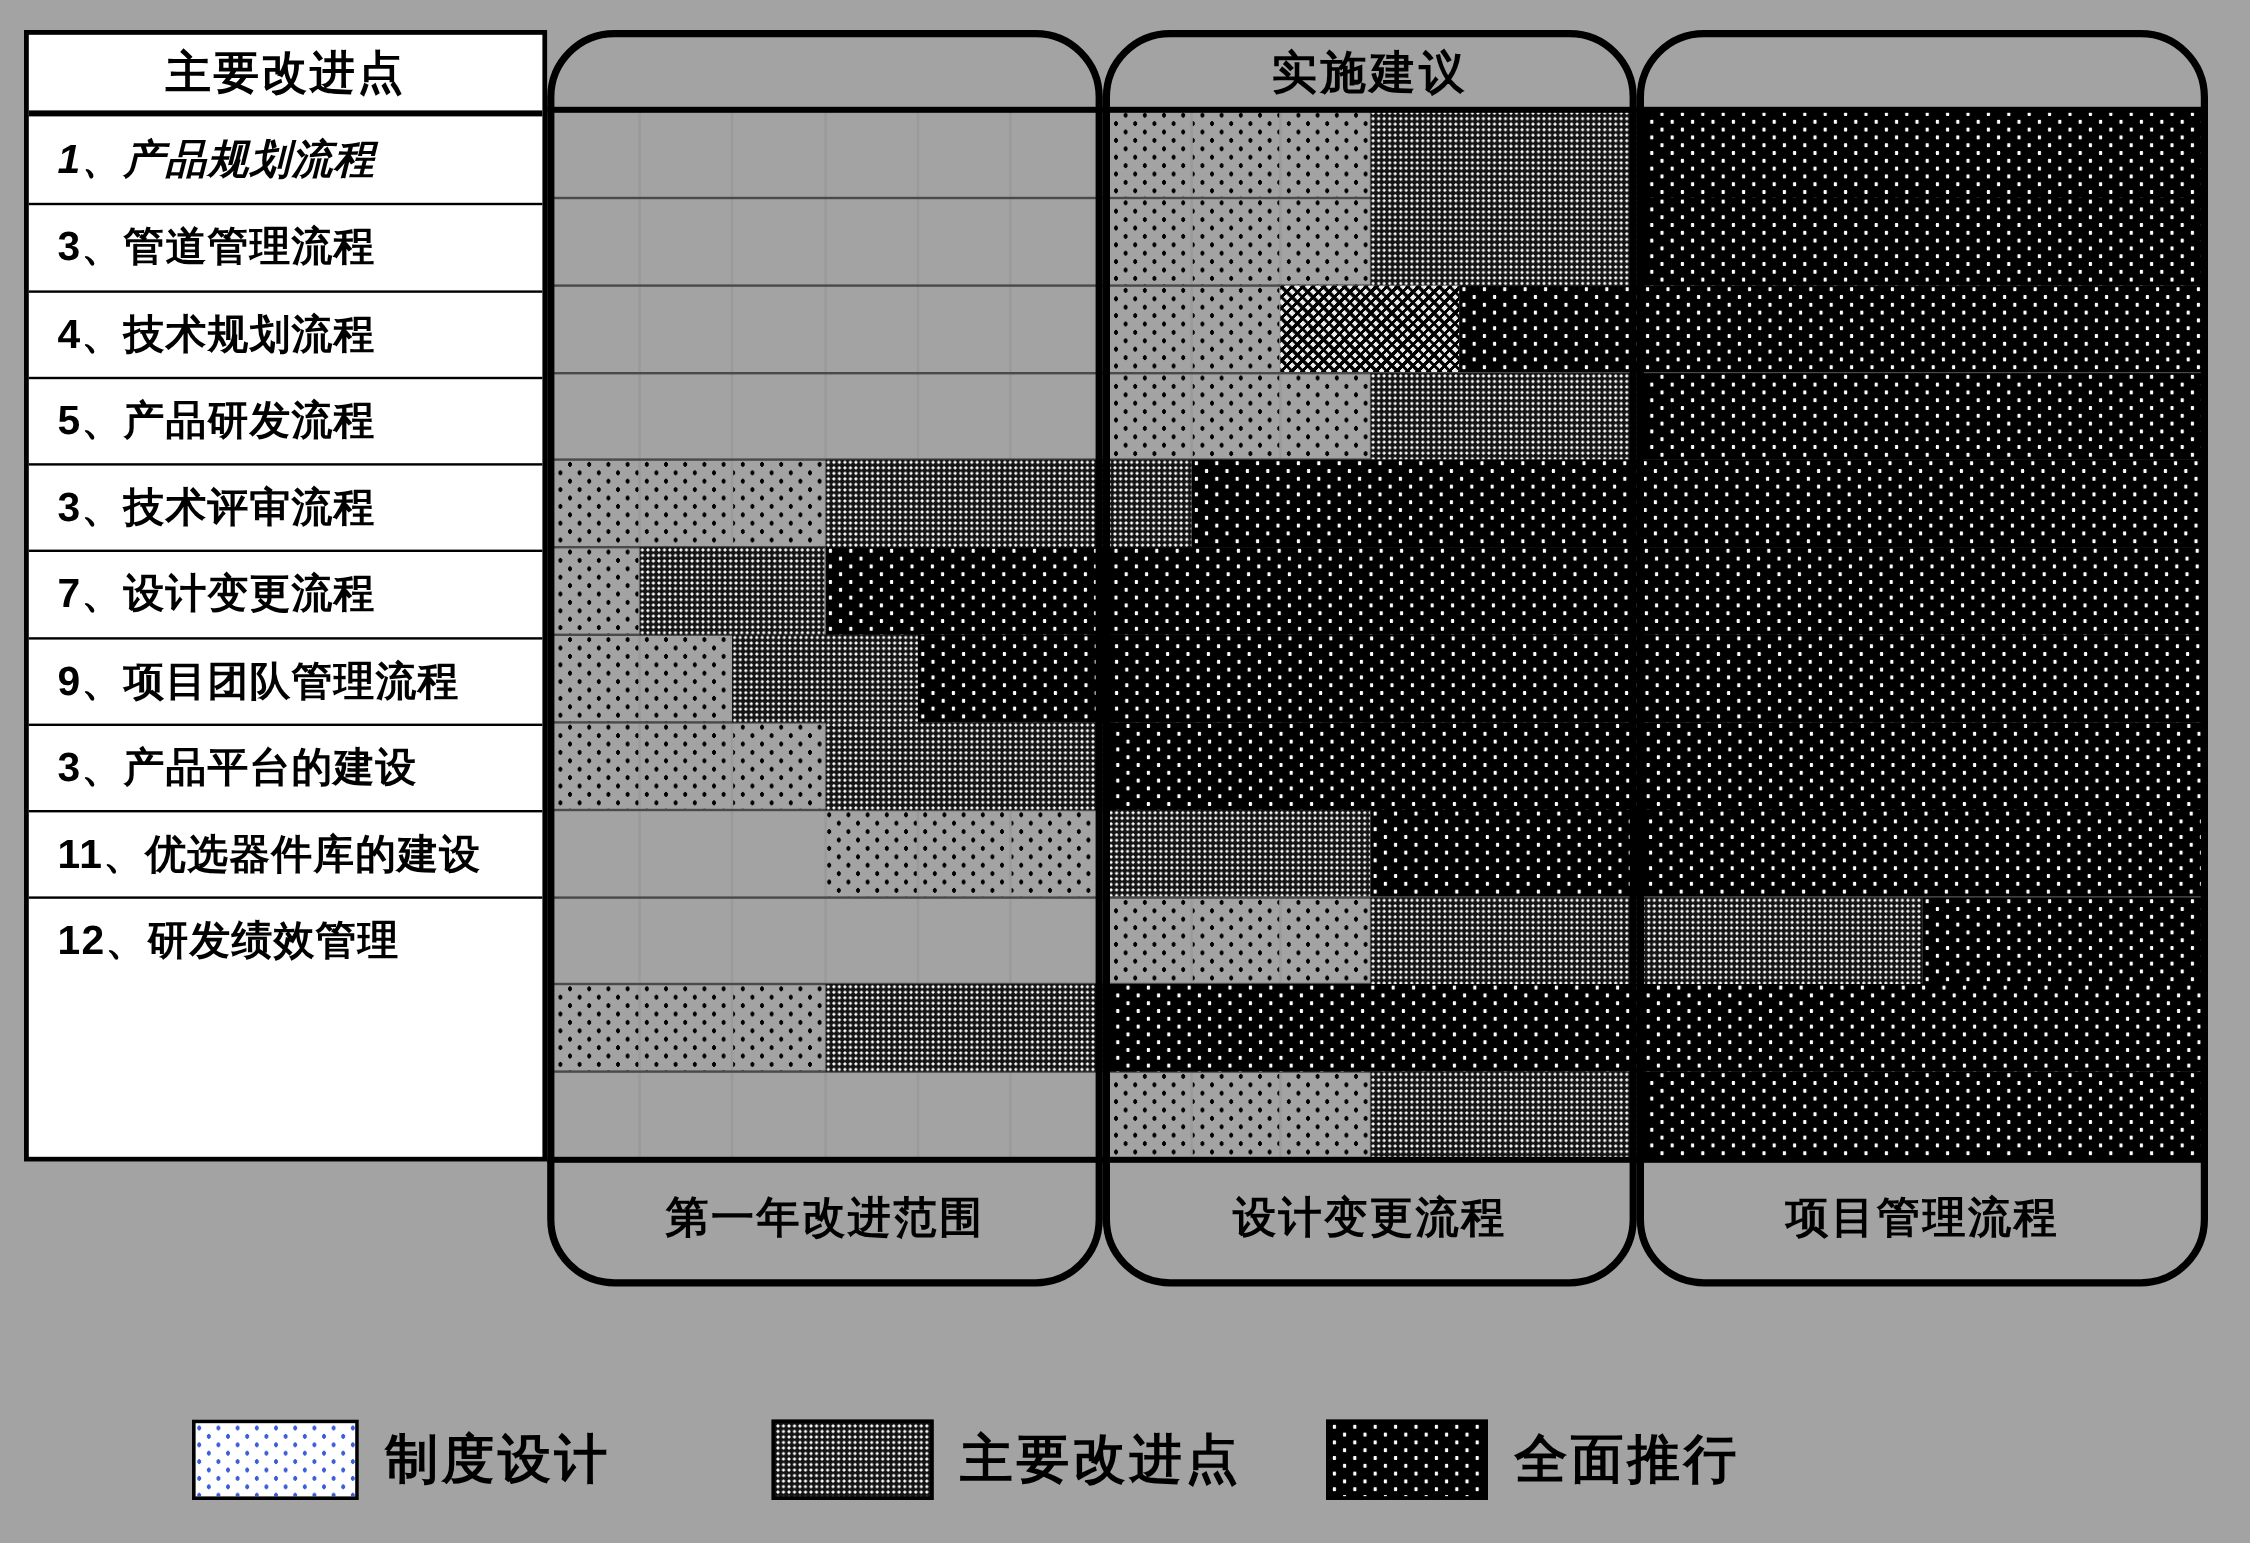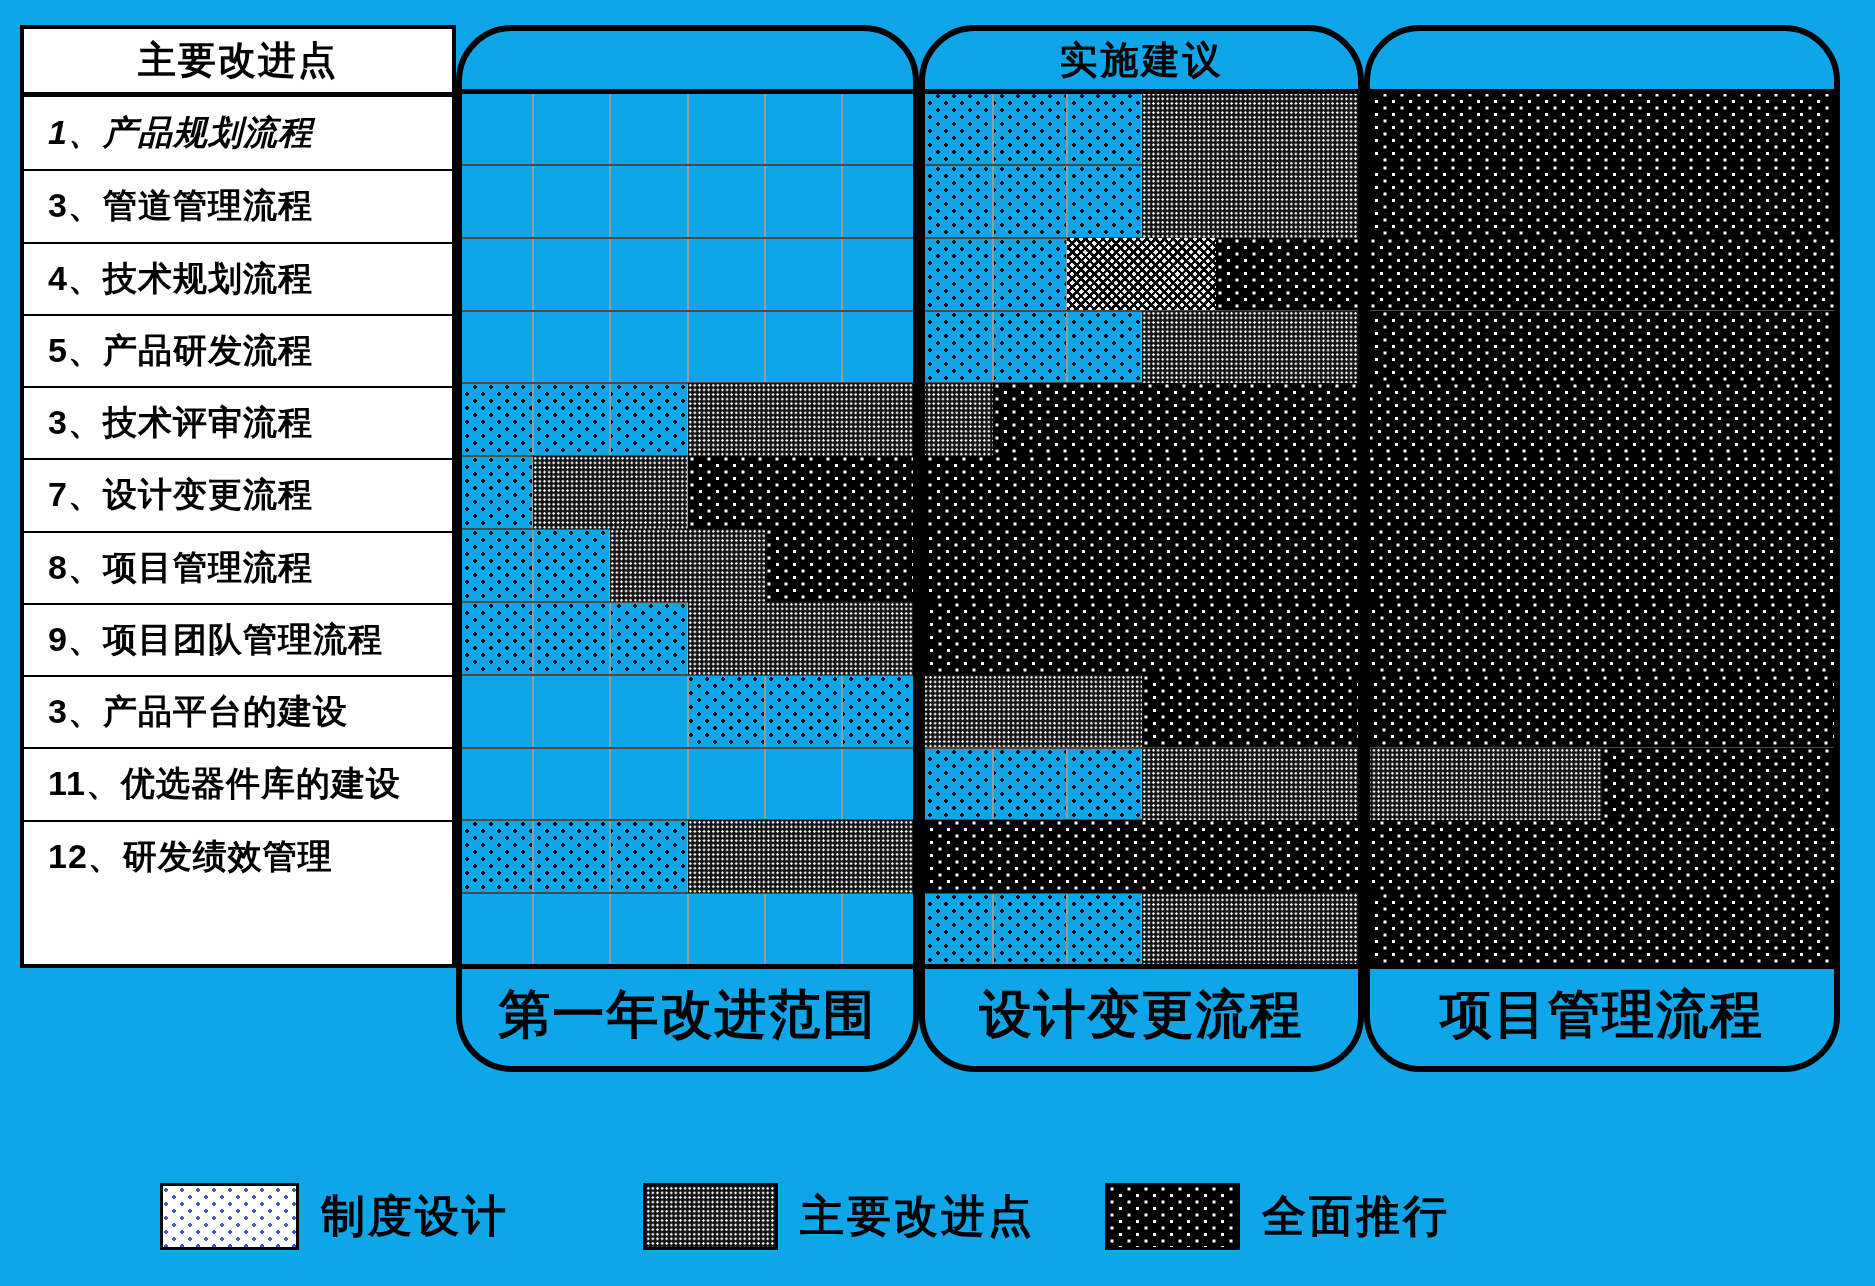--- a/index.html
+++ b/index.html
@@ -1,35 +1,35 @@
 <!DOCTYPE html>
 <html><head>
 <meta charset="utf-8">
 <style>
   html,body{margin:0;padding:0;background:#fff;}
   .stage{
-    position:relative;width:1875px;height:1286px;background:#0ea5e9;overflow:hidden;
+    position:relative;width:1875px;height:1286px;background:#a3a3a3;overflow:hidden;
     font-family:"Liberation Sans","DejaVu Sans",sans-serif;color:#000;
   }
   
   .left-box{position:absolute;left:20px;top:25px;width:436px;height:943px;
     border:4px solid #000;box-sizing:border-box;background:#fff;z-index:35;}
   .left-header{height:63px;border-bottom:5px solid #000;display:flex;align-items:center;justify-content:center;
     font-size:38px;font-weight:bold;letter-spacing:2px;}
   .left-rows{display:grid;grid-template-rows:repeat(12,1fr);height:867px;}
   .row-label{display:flex;align-items:center;padding-left:24px;font-size:34px;font-weight:bold;
     border-top:2.5px solid #000;white-space:nowrap;letter-spacing:1px;}
   .row-label.first{border-top:none;font-style:italic;}
   
   .panel{position:absolute;top:25px;height:1047px;border:6px solid #000;border-radius:56px;
     box-sizing:border-box;z-index:40;pointer-events:none;background:transparent;}
   .impl-title{position:absolute;top:32px;height:56px;display:flex;align-items:center;justify-content:center;
     font-size:38px;font-weight:bold;letter-spacing:3px;z-index:50;}
   .panel-caption{position:absolute;top:986px;height:58px;display:flex;align-items:center;justify-content:center;
-    font-size:52px;font-weight:bold;letter-spacing:2px;z-index:50;}
+    font-size:36px;font-weight:bold;letter-spacing:2px;z-index:50;}
   
   .hline-thick{position:absolute;height:5px;background:#000;z-index:30;}
   .vgrid{position:absolute;width:2px;background:#9a9a9a;z-index:10;}
   .hgrid{position:absolute;height:2px;background:#4a4a4a;z-index:10;}
   
   .bar{position:absolute;box-sizing:border-box;}
   .z-under{z-index:5;}   
   .z-over{z-index:20;}   
   .pat-light{
     background-image:
@@ -77,21 +77,20 @@
 
   <div class="left-box">
     <div class="left-header">主要改进点</div>
     <div class="left-rows" id="left-rows">
         <div class="row-label first">1、产品规划流程</div>
         <div class="row-label">3、管道管理流程</div>
         <div class="row-label">4、技术规划流程</div>
         <div class="row-label">5、产品研发流程</div>
         <div class="row-label">3、技术评审流程</div>
         <div class="row-label">7、设计变更流程</div>
-        <div class="row-label">8、项目管理流程</div>
         <div class="row-label">9、项目团队管理流程</div>
         <div class="row-label">3、产品平台的建设</div>
         <div class="row-label">11、优选器件库的建设</div>
         <div class="row-label">12、研发绩效管理</div>
       </div>
   </div>
 
   <div class="impl-title" id="impl-title" style="left: 919px; width: 445px;">实施建议</div>
 
   <div id="layers">

